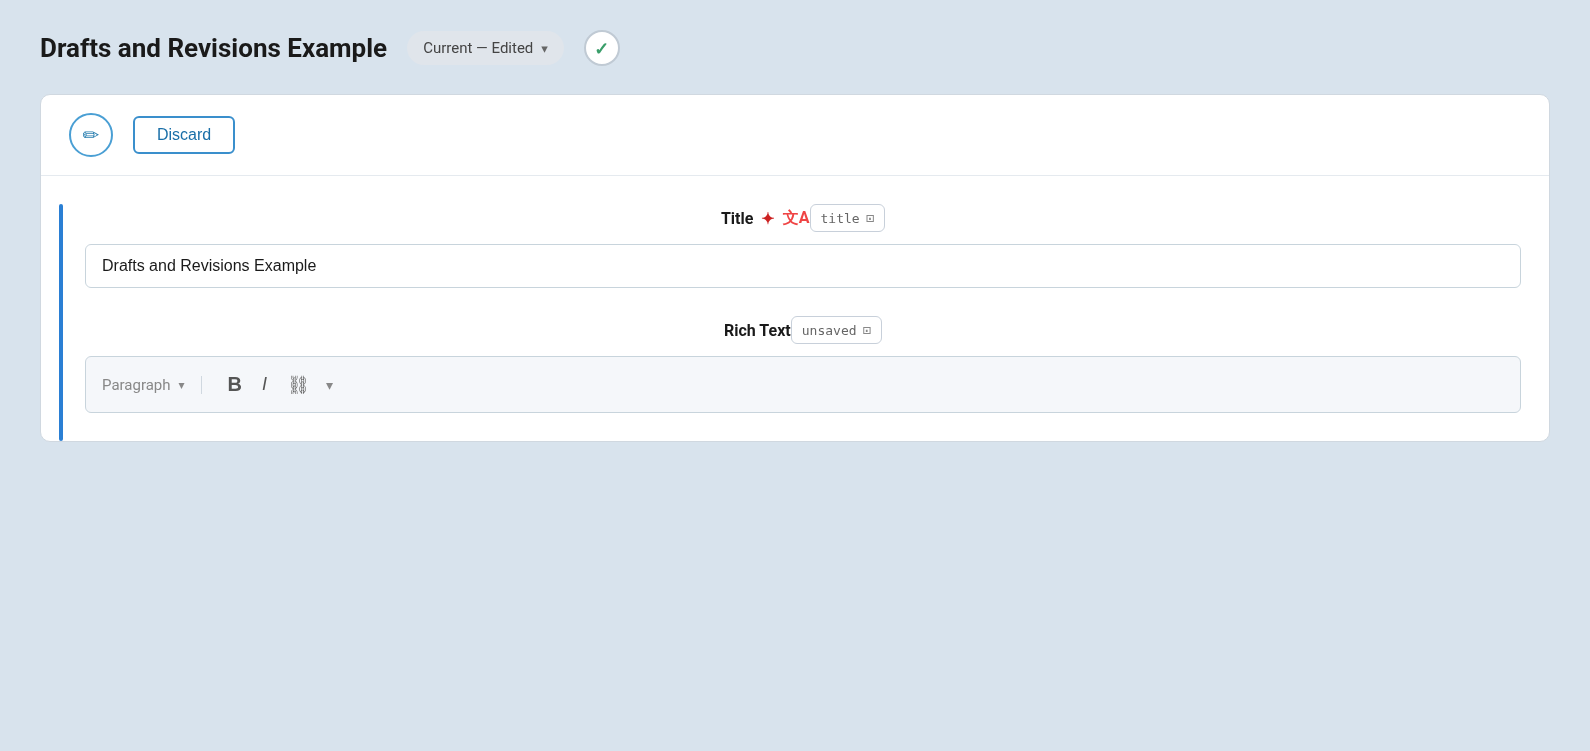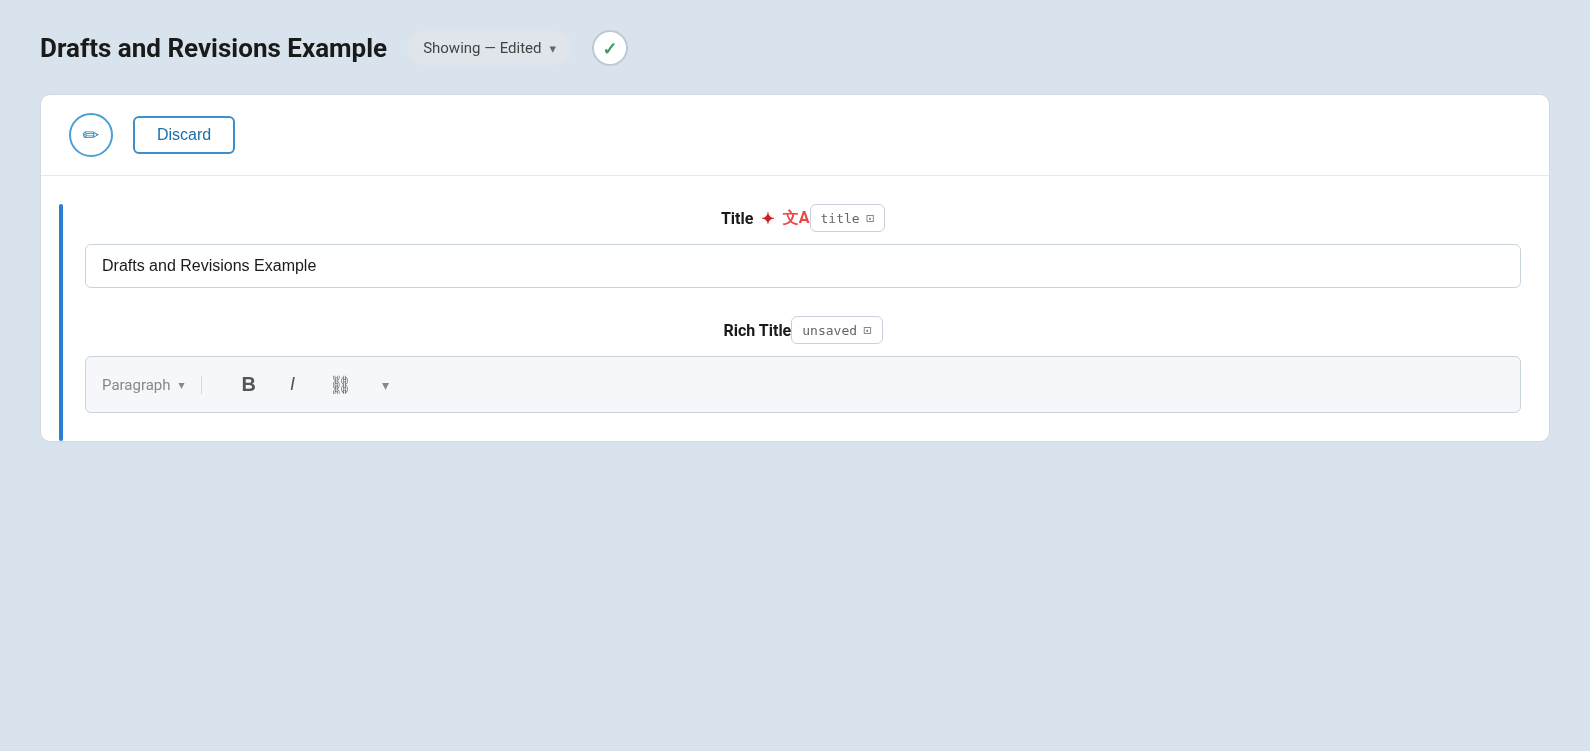--- a/index.html
+++ b/index.html
@@ -181,21 +181,21 @@
       border-radius: 6px;
       color: #1a1a1a;
       outline: none;
       background: white;
     }
 
     
     .rich-text-toolbar {
       display: flex;
       align-items: center;
-      gap: 14px;
+      gap: 0;
       padding: 12px 16px;
       border: 1px solid #c8d4dc;
       border-radius: 6px;
       background: #f5f7fa;
     }
 
     .toolbar-select {
       display: flex;
       align-items: center;
       gap: 8px;
@@ -255,21 +255,21 @@
       flex: 1;
     }
   </style>
 </head>
 <body>
 
 <div class="page-header">
   <h1 class="page-title">Drafts and Revisions Example</h1>
 
   <div class="status-badge">
-    <span>Showing — Edited</span>
+    <span>Current — Edited</span>
     <span class="chevron-icon">▾</span>
   </div>
 
   <div class="check-circle">
     <span class="check-icon">✓</span>
   </div>
 </div>
 
 <div class="main-card">
 
@@ -296,21 +296,21 @@
             <span>title</span>
             <span class="copy-icon">⊡</span>
           </div>
         </div>
         <input class="title-input" type="text" value="Drafts and Revisions Example" style="">
       </div>
 
       <div class="field-group">
         <div class="field-header">
           <div class="field-label">
-            <span>Rich Title</span>
+            <span>Rich Text</span>
           </div>
           <div class="field-type-badge">
             <span>unsaved</span>
             <span class="copy-icon">⊡</span>
           </div>
         </div>
 
         <div class="rich-text-toolbar">
           <div class="toolbar-select">
             <span>Paragraph</span>

